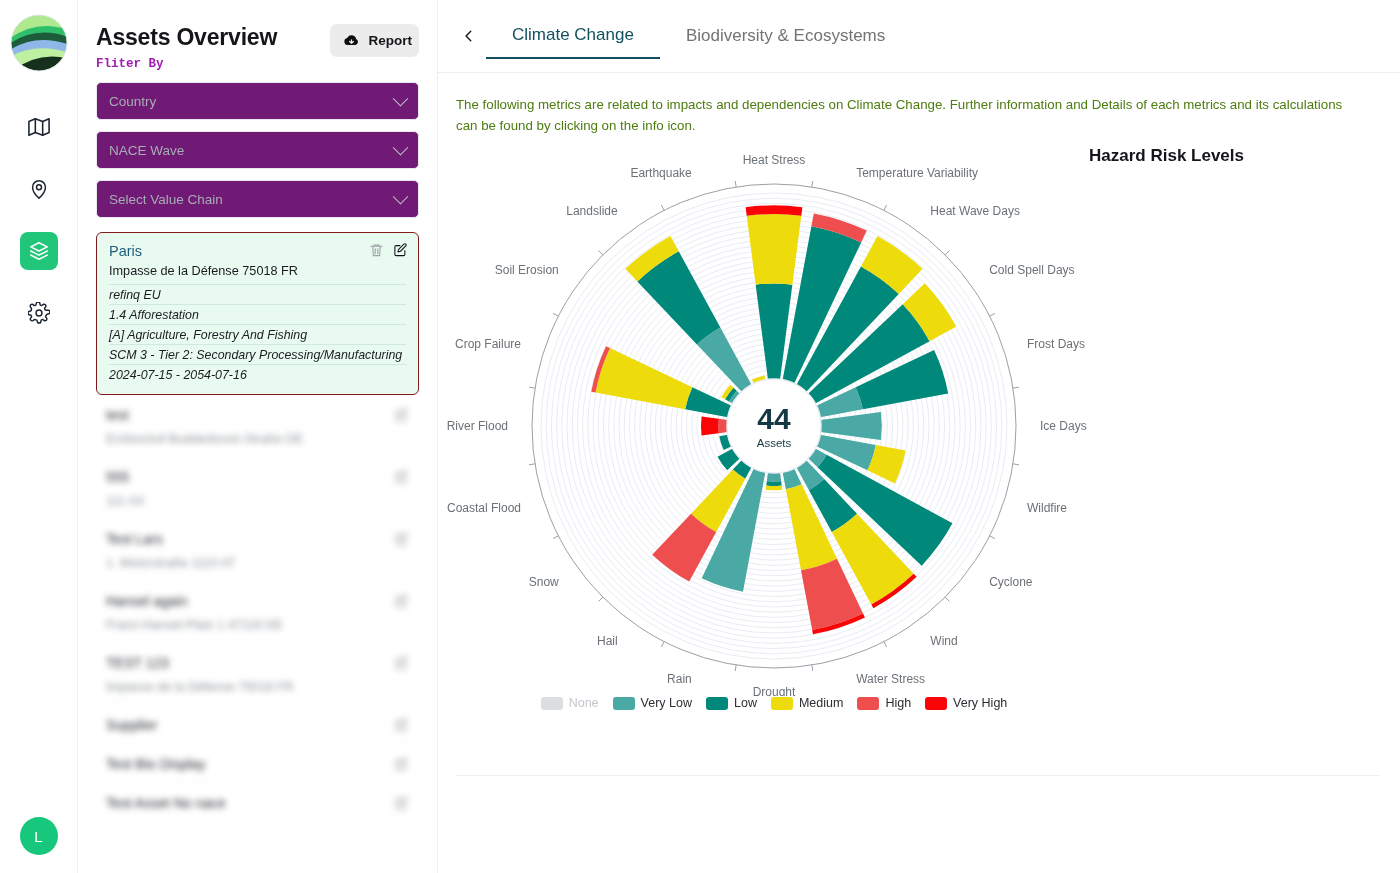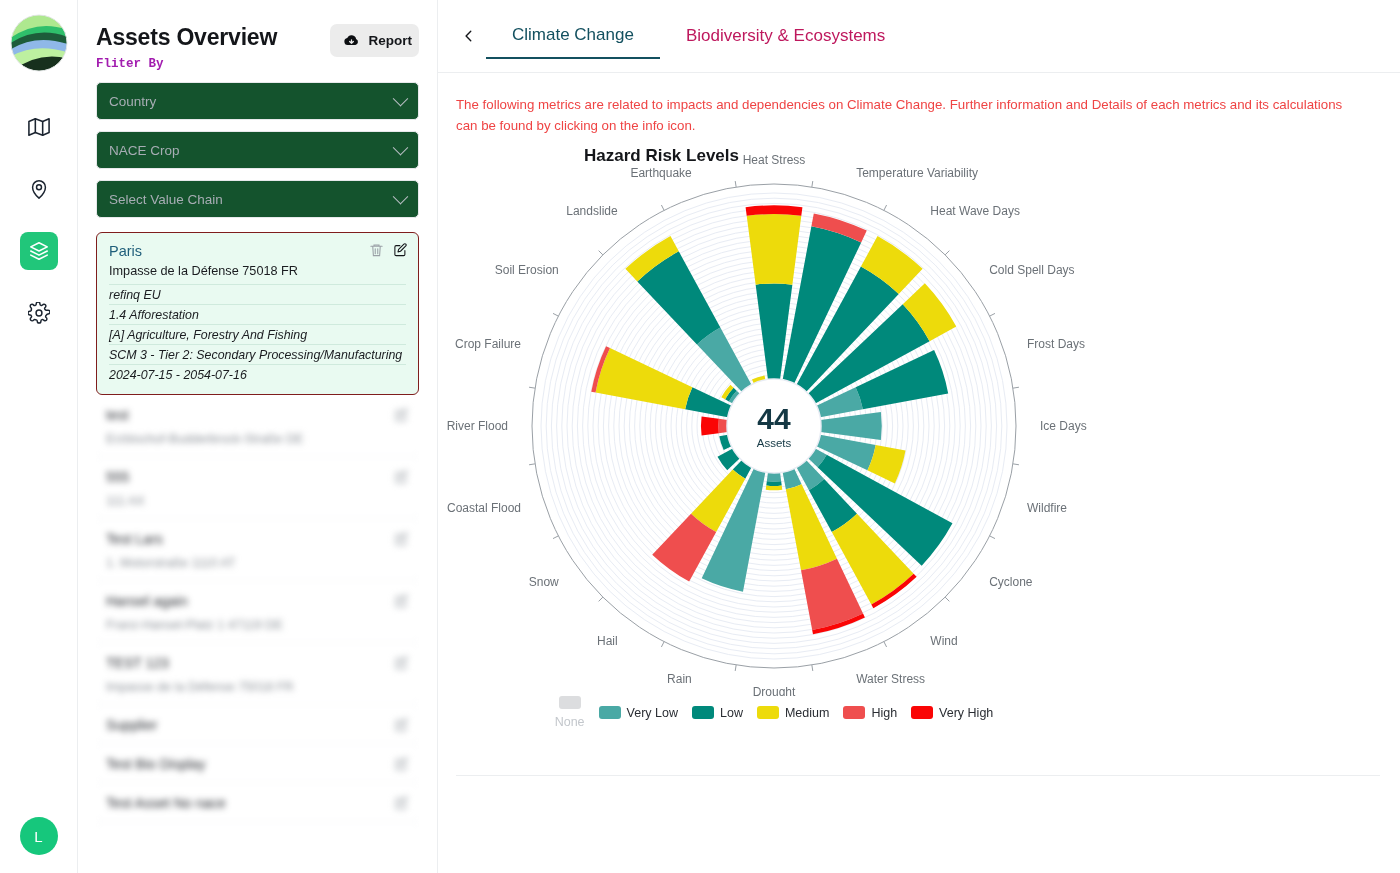--- a/index.html
+++ b/index.html
@@ -46,21 +46,21 @@
   .report-btn {
     display: flex; align-items: center; gap: 9px;
     background: #ececec; border-radius: 7px;
     padding: 8px 7px 8px 13px; cursor: pointer;
     font-size: 13.5px; font-weight: 600; color: #14161a;
   }
   .filter-label { font-size: 12.5px; font-weight: 600; color: #a21caf; font-family: Liberation Mono, monospace; }
   .select-box {
     margin-top: 11px; height: 38px; border: 1px solid #e7e9eb; border-radius: 5px;
     display: flex; align-items: center; justify-content: space-between;
-    padding: 0 12px; font-size: 13.5px; color: #a7adb4; cursor: pointer; background:#14532d;
+    padding: 0 12px; font-size: 13.5px; color: #a7adb4; cursor: pointer; background:#701a75;
   }
   .chev { width: 11px; height: 11px; border-right: 1.4px solid #b9bfc5; border-bottom: 1.4px solid #b9bfc5;
           transform: rotate(45deg) translate(-2px,-2px); }
 
   .asset-list { margin-top: 14px; height: 600px; overflow: hidden; }
   .asset-card {
     border: 1px solid #7f1d1d; background: #e9faf1; border-radius: 6px;
     padding: 10px 12px 10px 12px; position: relative;
   }
   .asset-card .ac-name { font-size: 14.5px; color: #1f5e7a; margin-bottom: 5px; }
@@ -73,36 +73,36 @@
                filter: blur(3.2px); }
   .blur-item .bi-name { font-size: 14px; color: #2a2d33; }
   .blur-item .bi-addr { font-size: 12.6px; color: #8b9097; margin-top: 9px; }
   .blur-item .bi-edit { position: absolute; right: 10px; top: 12px; }
 
   
   .main { flex: 1; height: 649px; position: relative; padding-left: 0; }
   .tabs { display: flex; align-items: center; height: 72px; padding-left: 14px; gap: 0; }
   .back-arrow { width: 34px; height: 34px; display:flex; align-items:center; justify-content:center; cursor:pointer; }
   .tab {
-    font-size: 17px; color: #be185d; padding: 0 26px 12px; cursor: pointer;
+    font-size: 17px; color: #737373; padding: 0 26px 12px; cursor: pointer;
     position: relative; top: 6px;
   }
   .tab.active { color: #13505f; border-bottom: 2.5px solid #13505f; }
   .divider { height: 1px; background: #eceef0; margin: 0 0 0 0; }
 
-  .desc { font-size: 13.3px; color: #ef4444; line-height: 1.55; padding: 22px 30px 0 18px; max-width: 940px; }
+  .desc { font-size: 13.3px; color: #4d7c0f; line-height: 1.55; padding: 22px 30px 0 18px; max-width: 940px; }
 
   .chart-wrap { position: relative; width: 940px; height: 600px; margin-left: 6px; }
-  .chart-title { text-align: left; font-size: 17px; font-weight: 700; color: #14161a;
+  .chart-title { text-align: right; font-size: 17px; font-weight: 700; color: #14161a;
                  position: absolute; left: 0; right: 0; top: 10px; width: 660px; margin: 0 auto; }
 
   .legend { position: absolute; left: 0; width: 660px; top: 560px; display: flex; justify-content: center;
             gap: 14px; align-items: center; }
   .legend-item { display: flex; align-items: center; gap: 6px; font-size: 12.5px; color: #2a2d33; }
-  .legend-item.none-it { color: #c3c7cc; flex-direction: column; }
+  .legend-item.none-it { color: #c3c7cc; }
   .sw { width: 22px; height: 13px; border-radius: 3px; display: inline-block; }
   .main-bottom-divider { position:absolute; left:18px; right:20px; top: 775px; height:1px; background:#eceef0; }
 </style>
 </head>
 <body>
 
 <div id="app">
 
   <div class="rail">
     <div class="logo">
@@ -169,21 +169,21 @@
       </div>
     </div>
 
     <div class="filter-label">Fliter By</div>
 
     <div class="select-box">
       <span>Country</span>
       <span class="chev"></span>
     </div>
     <div class="select-box">
-      <span>NACE Crop</span>
+      <span>NACE Wave</span>
       <span class="chev"></span>
     </div>
     <div class="select-box">
       <span>Select Value Chain</span>
       <span class="chev"></span>
     </div>
 
     <div class="asset-list">
       <div class="asset-card">
         <div class="ac-actions">

